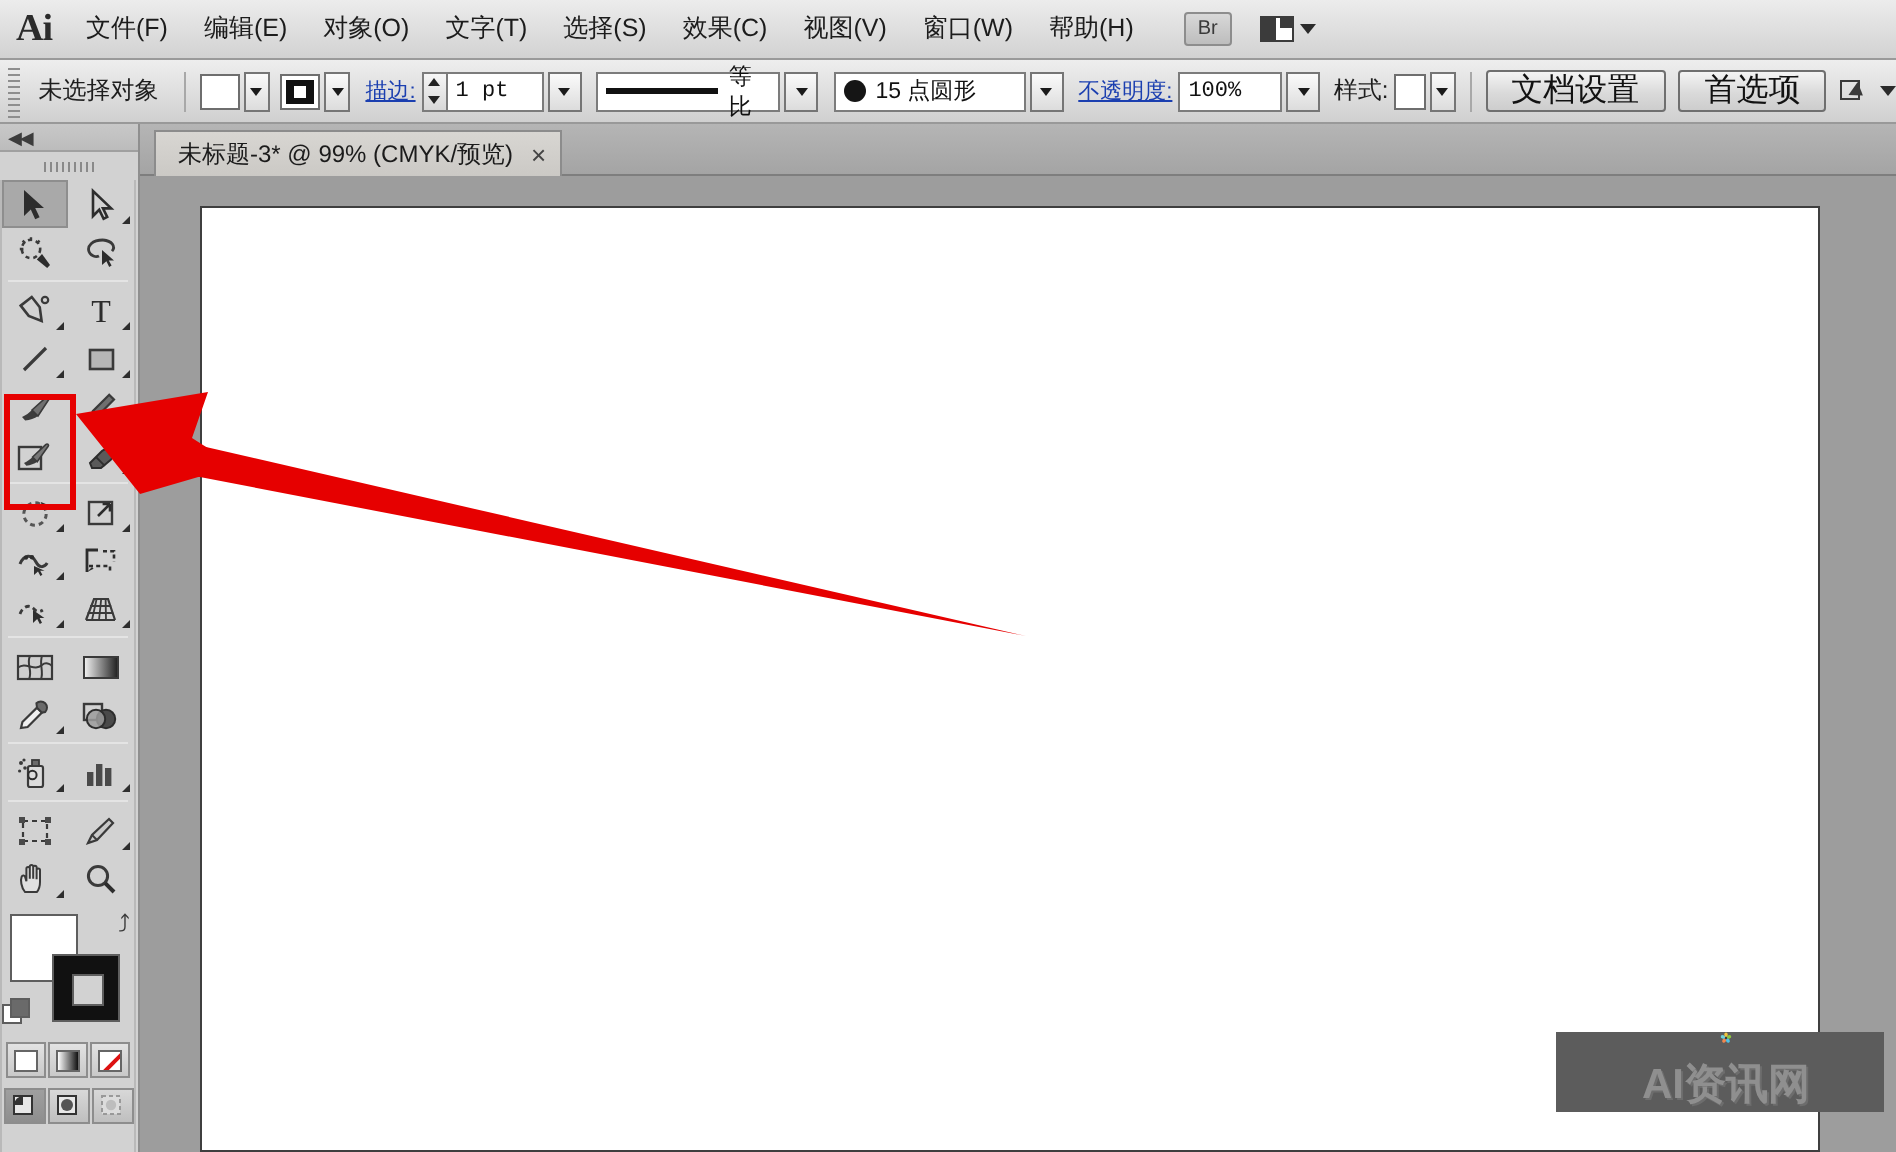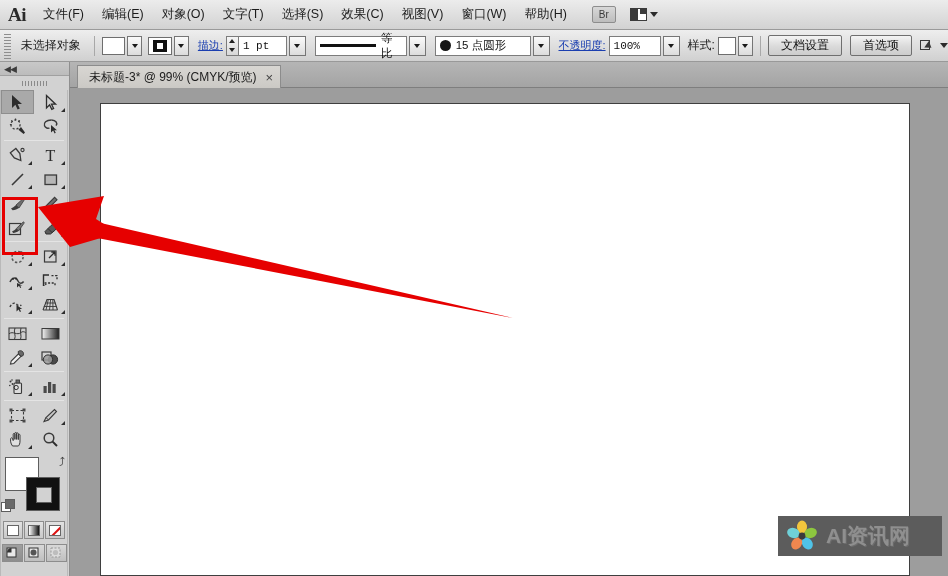--- a/index.html
+++ b/index.html
@@ -127,21 +127,21 @@
     height: 20px; border: 1px solid #7c7c7c; background: #fff;
     display:flex;align-items:center; padding: 0 4px; gap:5px;
     font-size: 11.5px; color:#111;
   }
   .strokeline { width: 62px; height: 3px; background:#111; }
   .dot { width:11px;height:11px;border-radius:50%;background:#151515; }
   .btn3d {
     height: 21px; padding: 0 12px;
     background: linear-gradient(to bottom,#f4f4f4,#dadada 55%,#cdcdcd);
     border: 1px solid #6f6f6f; border-radius: 2px;
-    font-size: 12px; color: #121212;
+    font-size: 16px; color: #121212;
     display:flex;align-items:center;justify-content:center;
     white-space:nowrap;
   }
   .sel-sim-icon { width: 16px; height: 14px; position: relative; }
   .sel-sim-icon::before{content:"";position:absolute;left:0;top:1px;width:8px;height:8px;border:1.5px solid #3a3a3a;}
   .sel-sim-icon::after{content:"";position:absolute;left:6px;top:3px;width:0;height:0;border-left:6px solid #3a3a3a;border-bottom:4px solid transparent;border-top:4px solid transparent;transform:rotate(35deg);}
 
   
   .tabbar {
     position: absolute; left: 70px; top: 62px;
@@ -251,21 +251,21 @@
   }
 
   
   .anno { position:absolute; left:0; top:0; width:948px;height:576px; pointer-events:none; }
 
   
   .watermark {
     position:absolute; left: 778px; top: 516px;
     width: 164px; height: 40px;
     background: #5c5c5c;
-    display:flex; align-items:center; gap:6px; padding-left:6px;
+    display:flex; align-items:center; gap:6px; padding-left:6px;flex-direction:column;
   }
   .wm-text {
     font-size: 21px; font-weight: bold; color: #8f8f8f;
     font-family: "Liberation Sans", sans-serif;
     letter-spacing: 0px;
     text-shadow: 1px 1px 0 #6d6d6d;
   }
   
   .redbox {
     position:absolute; left: 2px; top: 197px;

